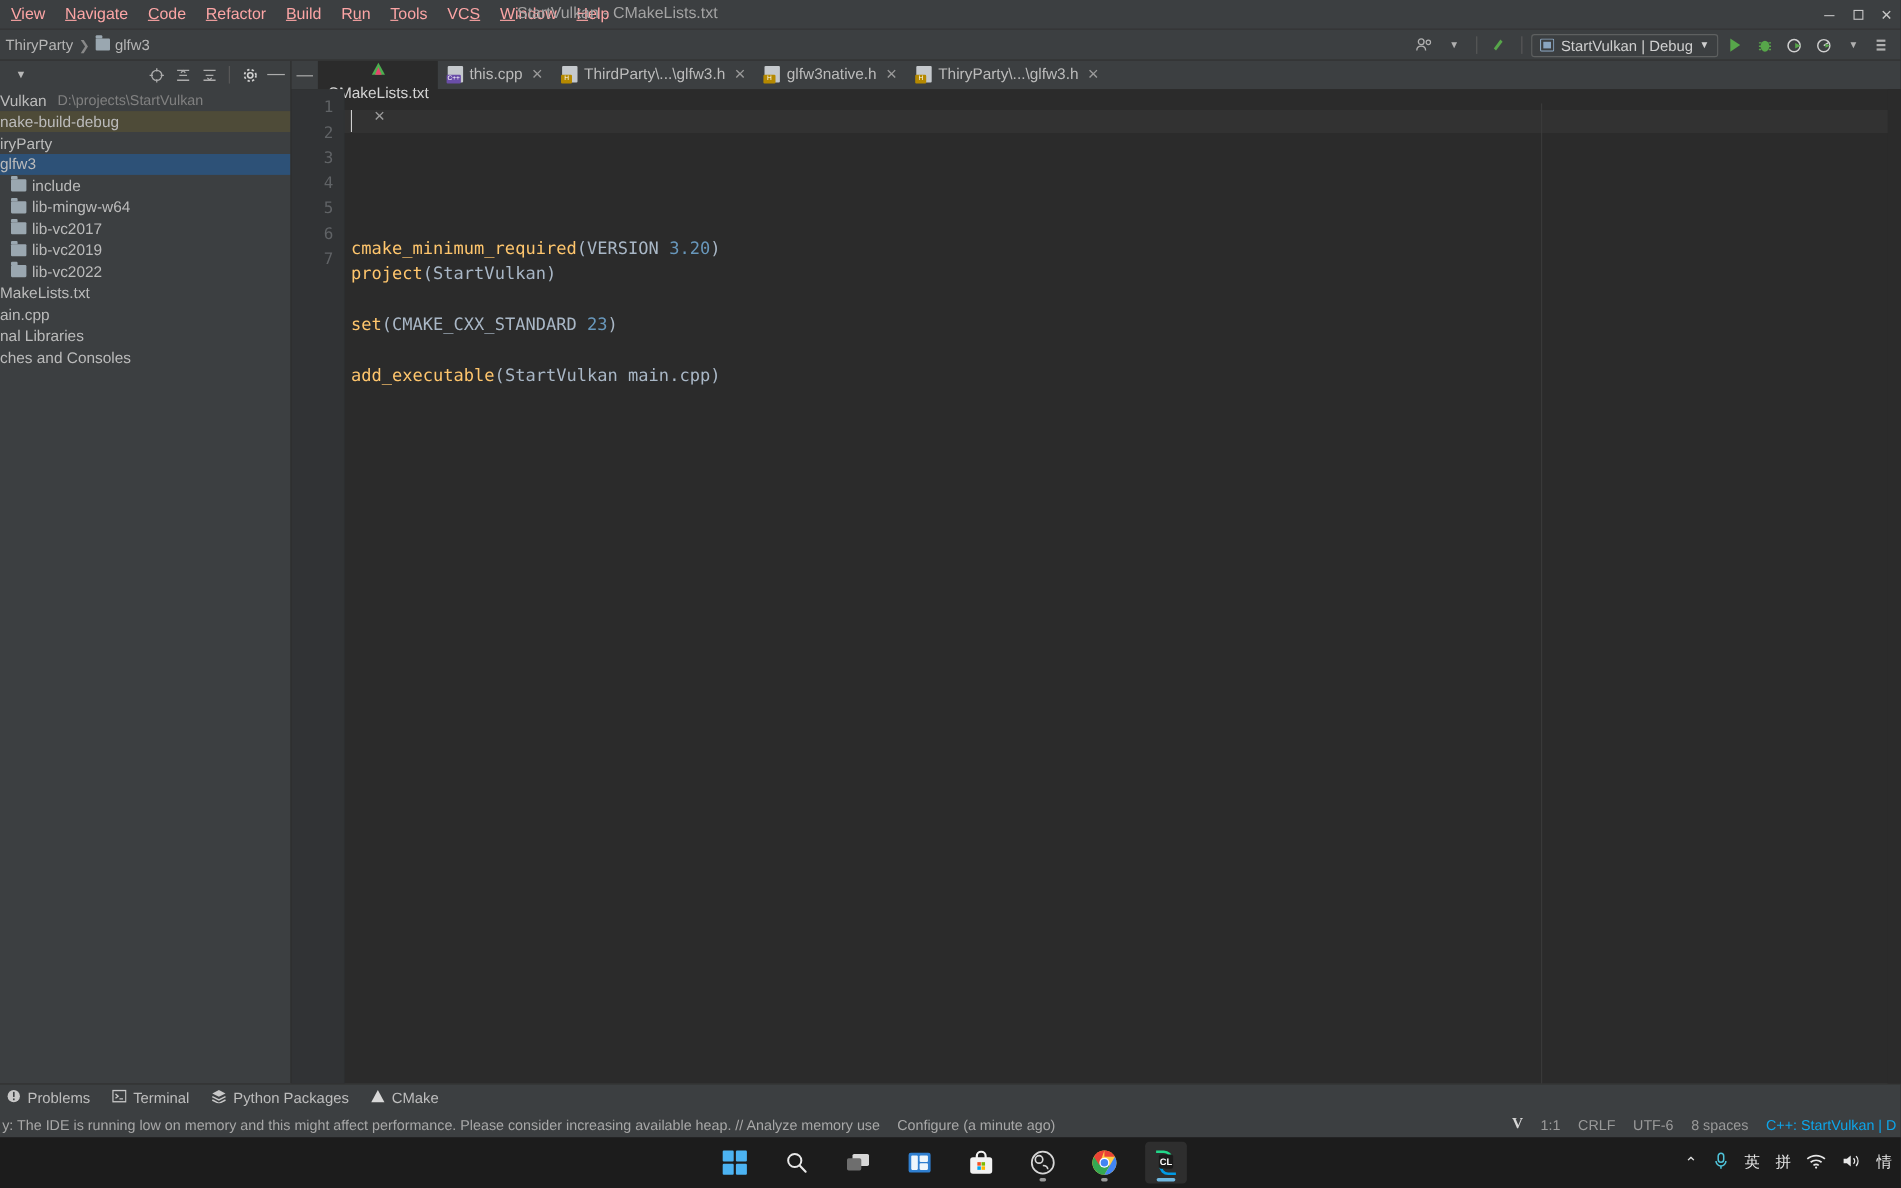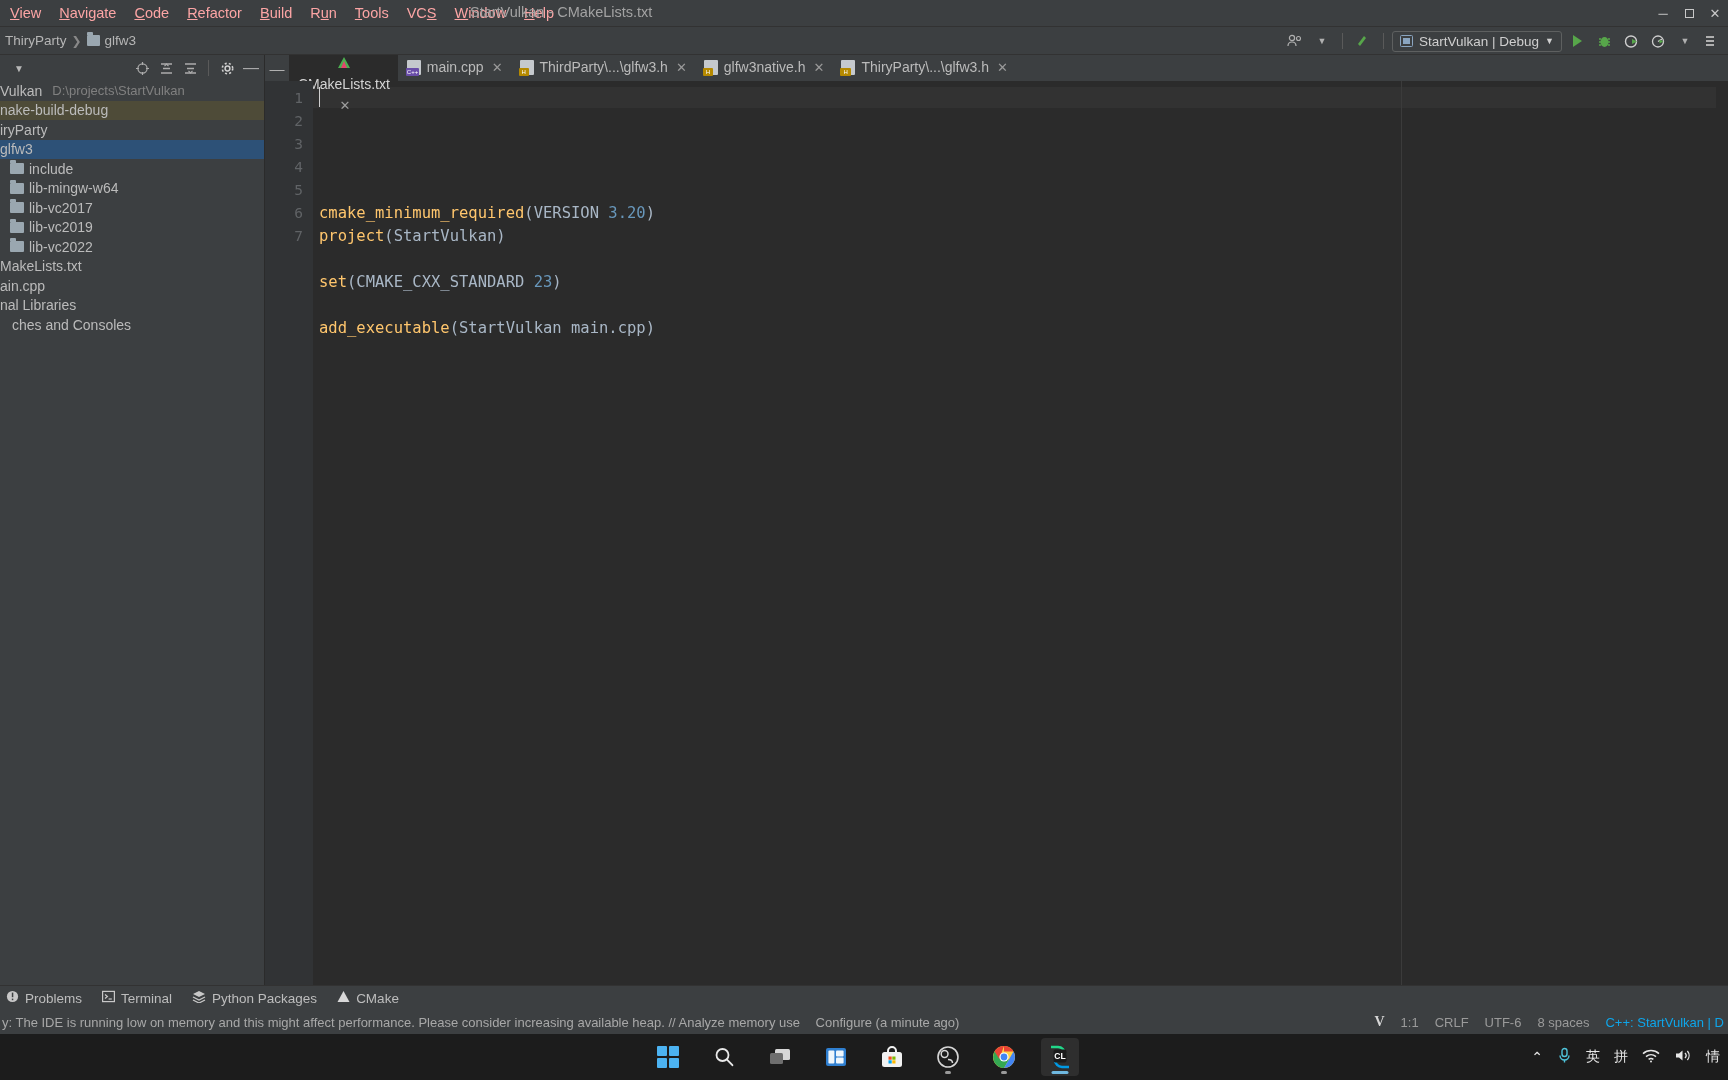--- a/index.html
+++ b/index.html
@@ -184,20 +184,21 @@
     padding-top: 6px; text-align: right; padding-right: 9px;
     font-family: "DejaVu Sans Mono", monospace; font-size: 14.5px;
     color: #606366; line-height: 23px;
     border-right: 1px solid #313335;
   }
   #code {
     flex: 1; padding-top: 6px; padding-left: 6px;
     font-family: "DejaVu Sans Mono", monospace; font-size: 15.5px;
     line-height: 23px; color: #a9b7c6; white-space: pre;
     position: relative;
+    margin-top: 13px;
   }
   .cl { height: 23px; }
   .cmd { color: #ffc66d; }
   .par { color: #a9b7c6; }
   .num { color: #6897bb; }
   #caret {
     position: absolute; left: 6px; top: 6px;
     width: 1px; height: 20px; background: #cfcfcf;
   }
   #code-hl {
@@ -431,37 +432,37 @@
         </div>
         <div class="tree-row" style="padding-left: 0px;">
           <span class="tree-label">MakeLists.txt</span>
         </div>
         <div class="tree-row" style="padding-left: 0px;">
           <span class="tree-label">ain.cpp</span>
         </div>
         <div class="tree-row" style="padding-left: 0px;">
           <span class="tree-label">nal Libraries</span>
         </div>
-        <div class="tree-row" style="padding-left: 12px;">
+        <div class="tree-row" style="padding-left: 0px;">
           <span class="tree-label">ches and Consoles</span>
         </div>
       </div>
   </div>
 
   <div id="editor-area">
     <div id="tabrow">
       <div id="tab-minus">—</div>
     <div class="tab active">
           <span class="ficon cmake"></span>
           <span>CMakeLists.txt</span>
           <span class="close">✕</span>
         </div>
         <div class="tab">
           <span class="ficon cpp"></span>
-          <span>main.cpp</span>
+          <span>this.cpp</span>
           <span class="close">✕</span>
         </div>
         <div class="tab">
           <span class="ficon hdr"></span>
           <span>ThirdParty\...\glfw3.h</span>
           <span class="close">✕</span>
         </div>
         <div class="tab">
           <span class="ficon hdr"></span>
           <span>glfw3native.h</span>

